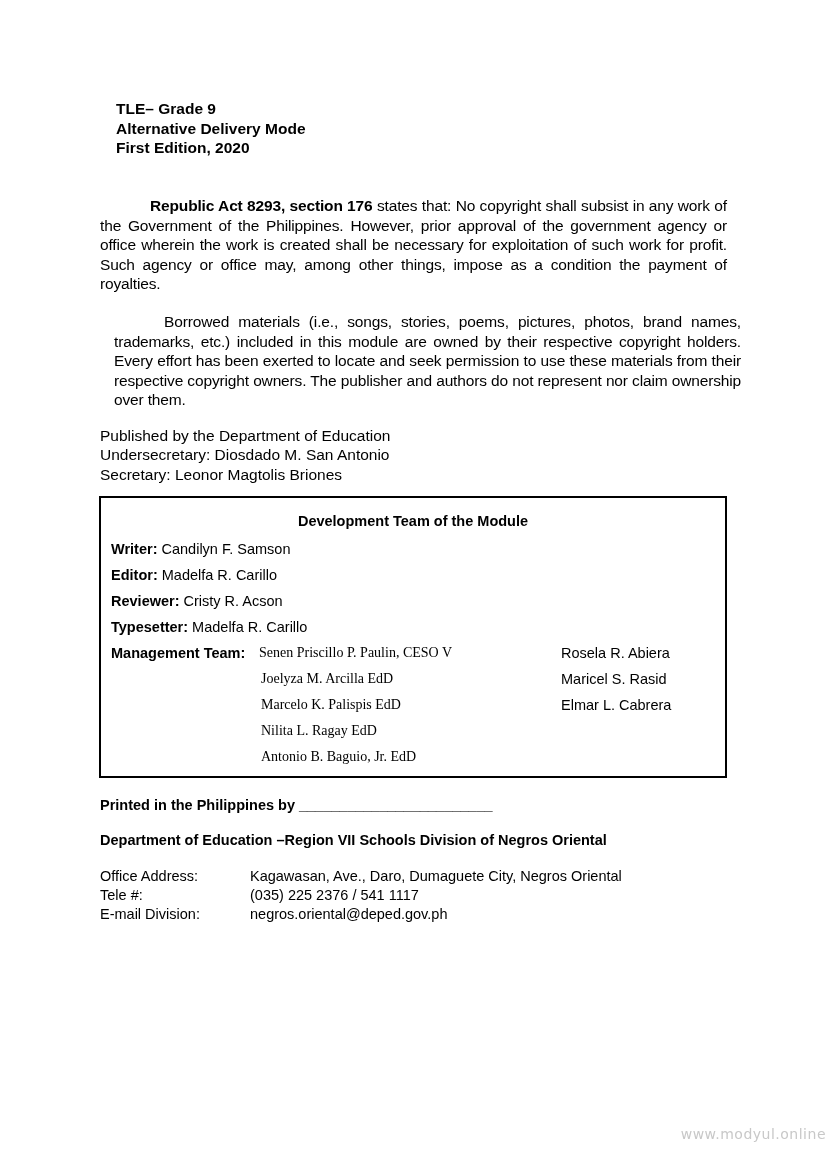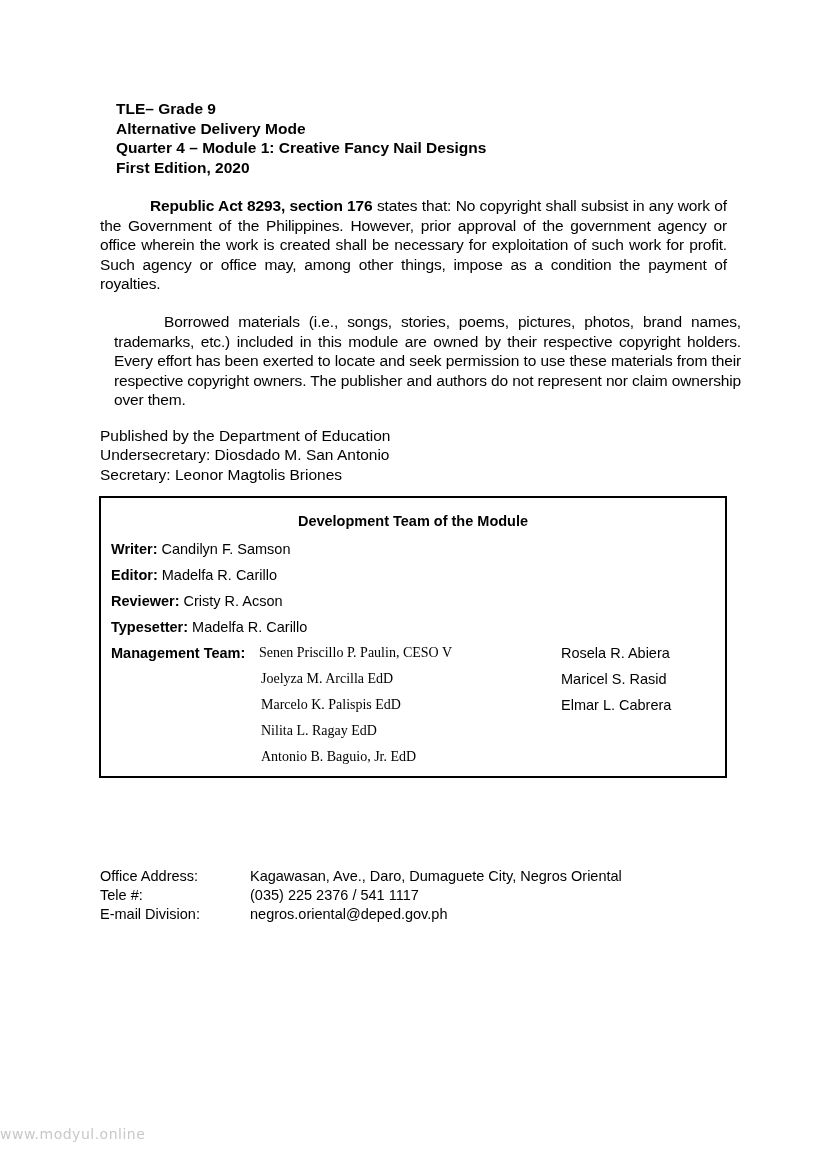--- a/index.html
+++ b/index.html
@@ -30,32 +30,31 @@
                font-family: "Liberation Sans Narrow", "Liberation Sans", sans-serif; }
 
   .printed { position: absolute; left: 100px; top: 797px; font-weight: bold; font-size: 14.5px; white-space: nowrap; }
   .deped { position: absolute; left: 100px; top: 832px; font-weight: bold; font-size: 14.5px; white-space: nowrap; }
 
   .contact { position: absolute; left: 100px; top: 867px; font-size: 14.5px; line-height: 19px; }
   .contact .row { position: relative; height: 19px; white-space: nowrap; }
   .contact .lbl { position: absolute; left: 0; }
   .contact .val { position: absolute; left: 150px; }
 
-  .watermark { position: absolute; left: 0; right: 0; top: 1126px; text-align: left; color: #c8c8c8;
+  .watermark { position: absolute; left: 0; right: 0; top: 1126px; text-align: right; color: #c8c8c8;
                font-size: 14px; font-family: "DejaVu Sans", sans-serif; letter-spacing: 0.5px; }
 </style>
 </head>
 <body>
 
 <div class="page">
 
   <div class="title-block">
     <div>TLE– Grade 9</div>
     <div>Alternative Delivery Mode</div>
-    <div>Quarter 4 – Module 1: Creative Fancy Nail Designs</div>
     <div>First Edition, 2020</div>
   </div>
 
   <div class="para para1"><span class="indent"></span><b>Republic Act 8293, section 176</b><span> states that: No copyright shall subsist in any work of the Government of the Philippines. However, prior approval of the government agency or office wherein the work is created shall be necessary for exploitation of such work for profit. Such agency or office may, among other things, impose as a condition the payment of royalties.</span></div>
 
   <div class="para para2"><span class="indent"></span><span>Borrowed materials (i.e., songs, stories, poems, pictures, photos, brand names, trademarks, etc.) included in this module are owned by their respective copyright holders. Every effort has been exerted to locate and seek permission to use these materials from their respective copyright owners. The publisher and authors do not represent nor claim ownership over them.</span></div>
 
   <div class="publish">
     <div>Published by the Department of Education</div>
     <div>Undersecretary: Diosdado M. San Antonio</div>
@@ -75,20 +74,22 @@
     <div class="mgmt-col" style="top:173px">Joelyza M. Arcilla EdD</div>
     <div class="mgmt-col" style="top:199px">Marcelo K. Palispis EdD</div>
     <div class="mgmt-col" style="top:225px">Nilita L. Ragay EdD</div>
     <div class="mgmt-col" style="top:251px">Antonio B. Baguio, Jr. EdD</div>
 
     <div class="mgmt-col2" style="top:147px">Rosela R. Abiera</div>
     <div class="mgmt-col2" style="top:173px">Maricel S. Rasid</div>
     <div class="mgmt-col2" style="top:199px">Elmar L. Cabrera</div>
   </div>
 
+  <div class="printed">Printed in the Philippines by ________________________</div>
+  <div class="deped">Department of Education –Region VII Schools Division of Negros Oriental</div>
 
   <div class="contact">
     <div class="row">
       <span class="lbl">Office Address:</span>
       <span class="val">Kagawasan, Ave., Daro, Dumaguete City, Negros Oriental</span>
     </div>
     <div class="row">
       <span class="lbl">Tele #:</span>
       <span class="val">(035) 225 2376 / 541 1117</span>
     </div>

